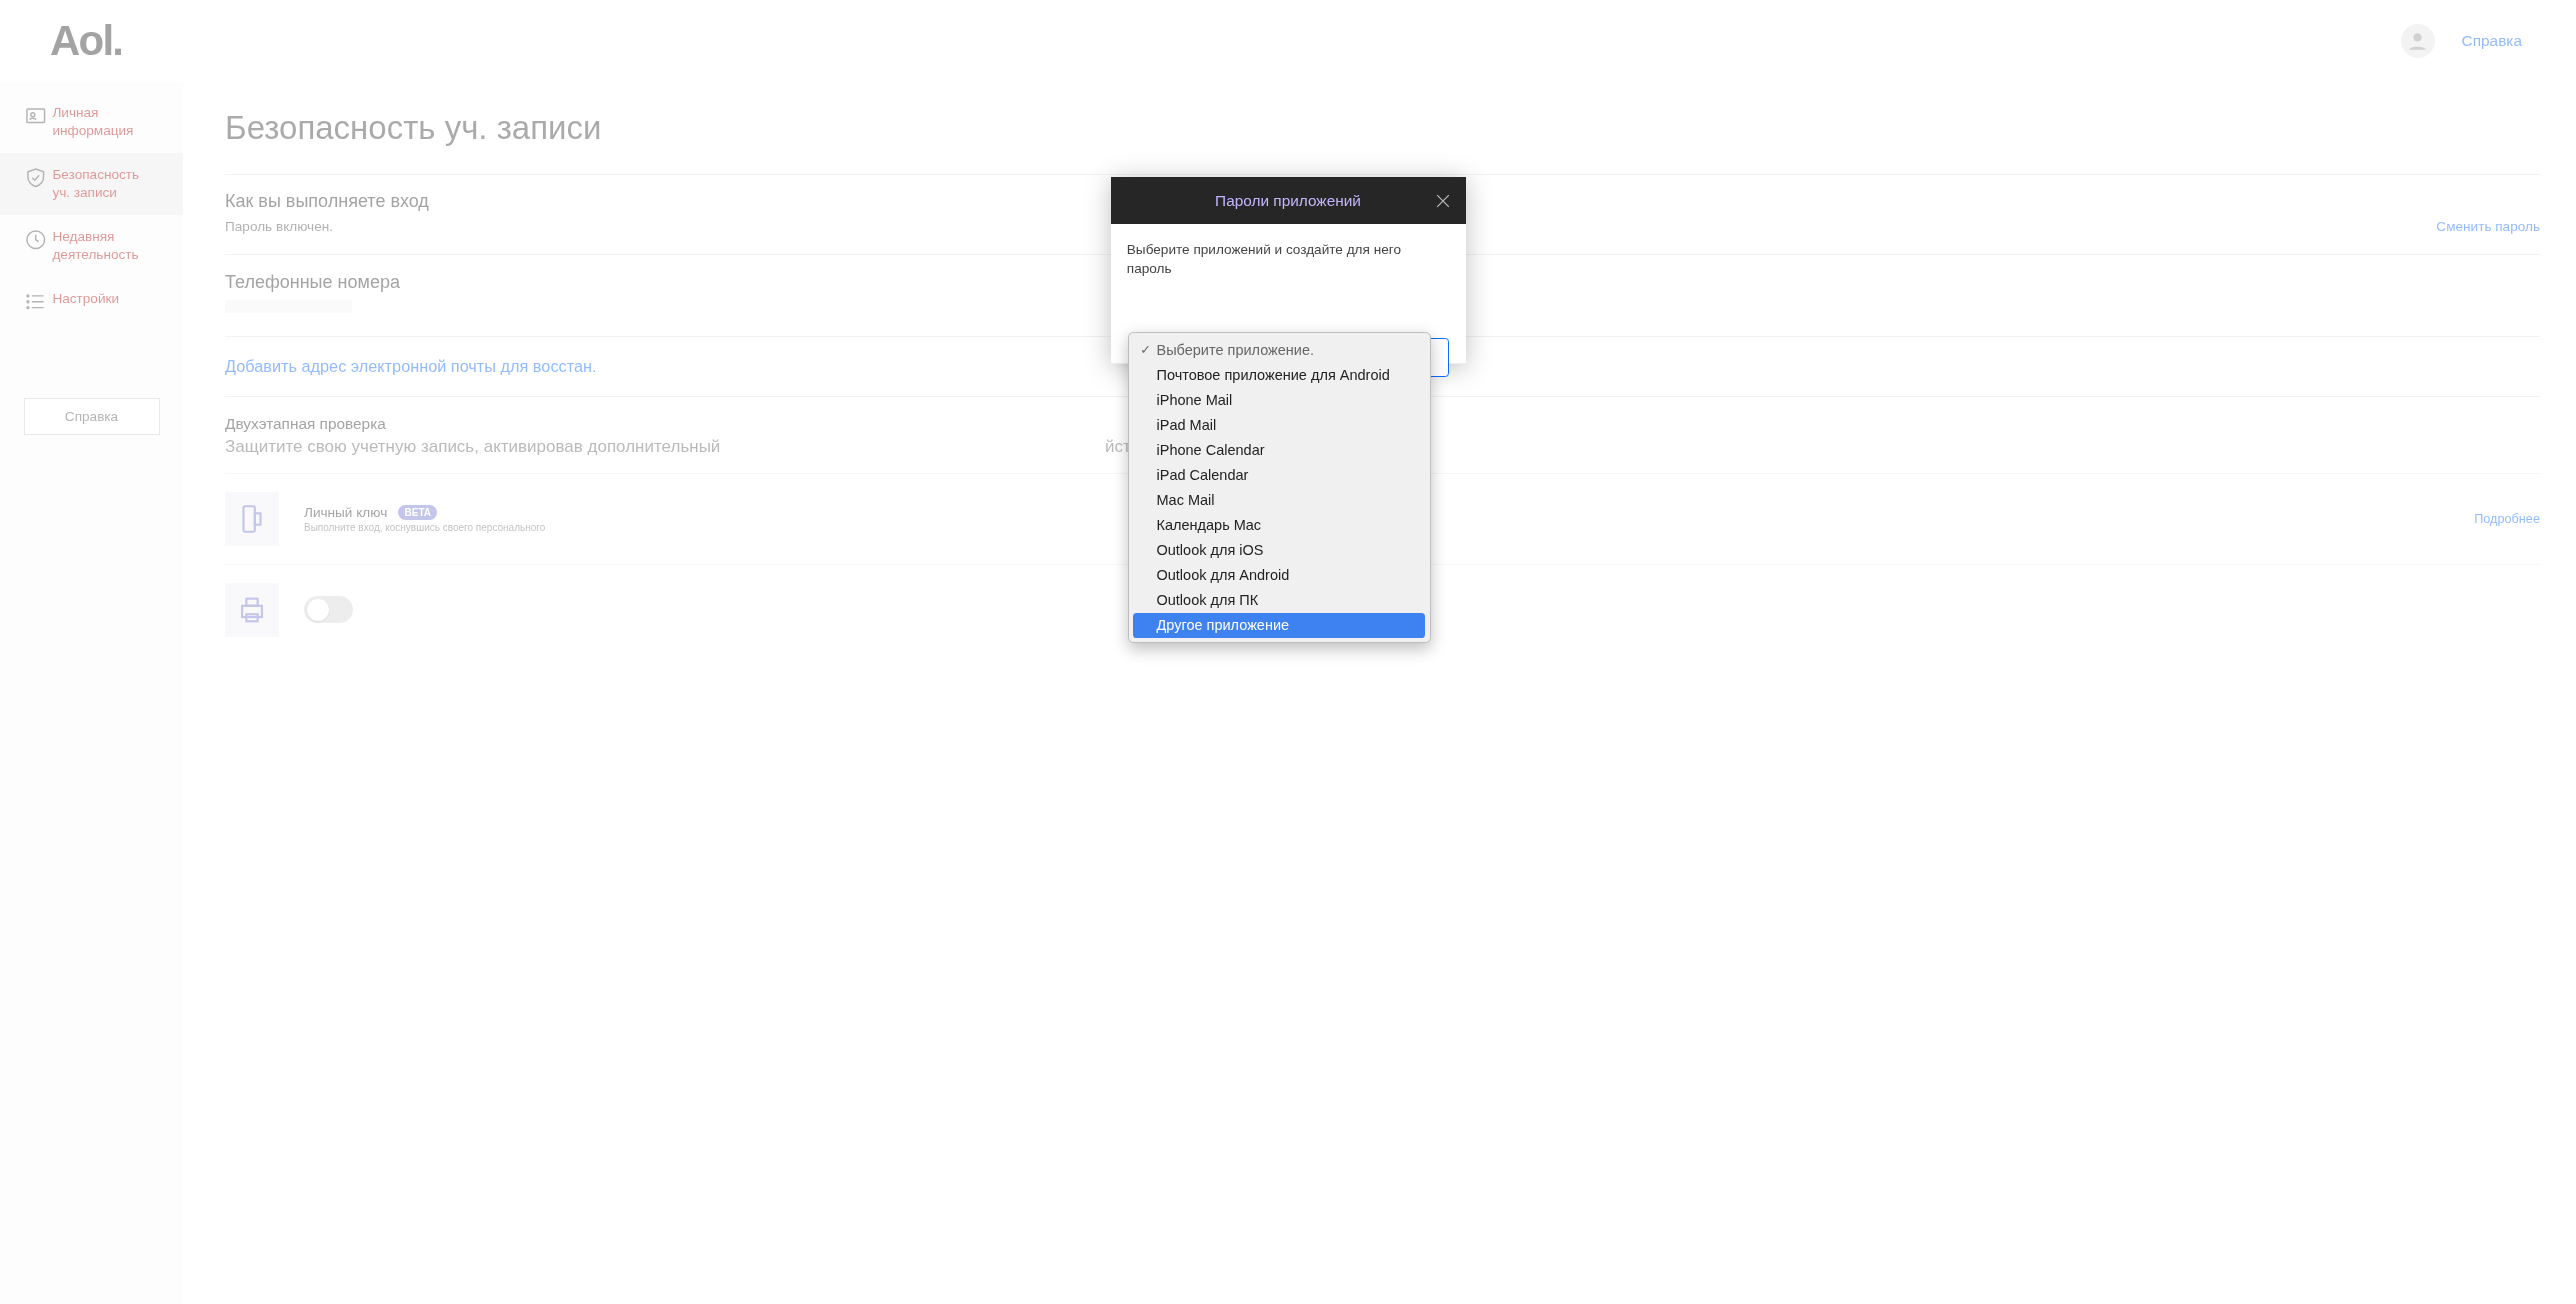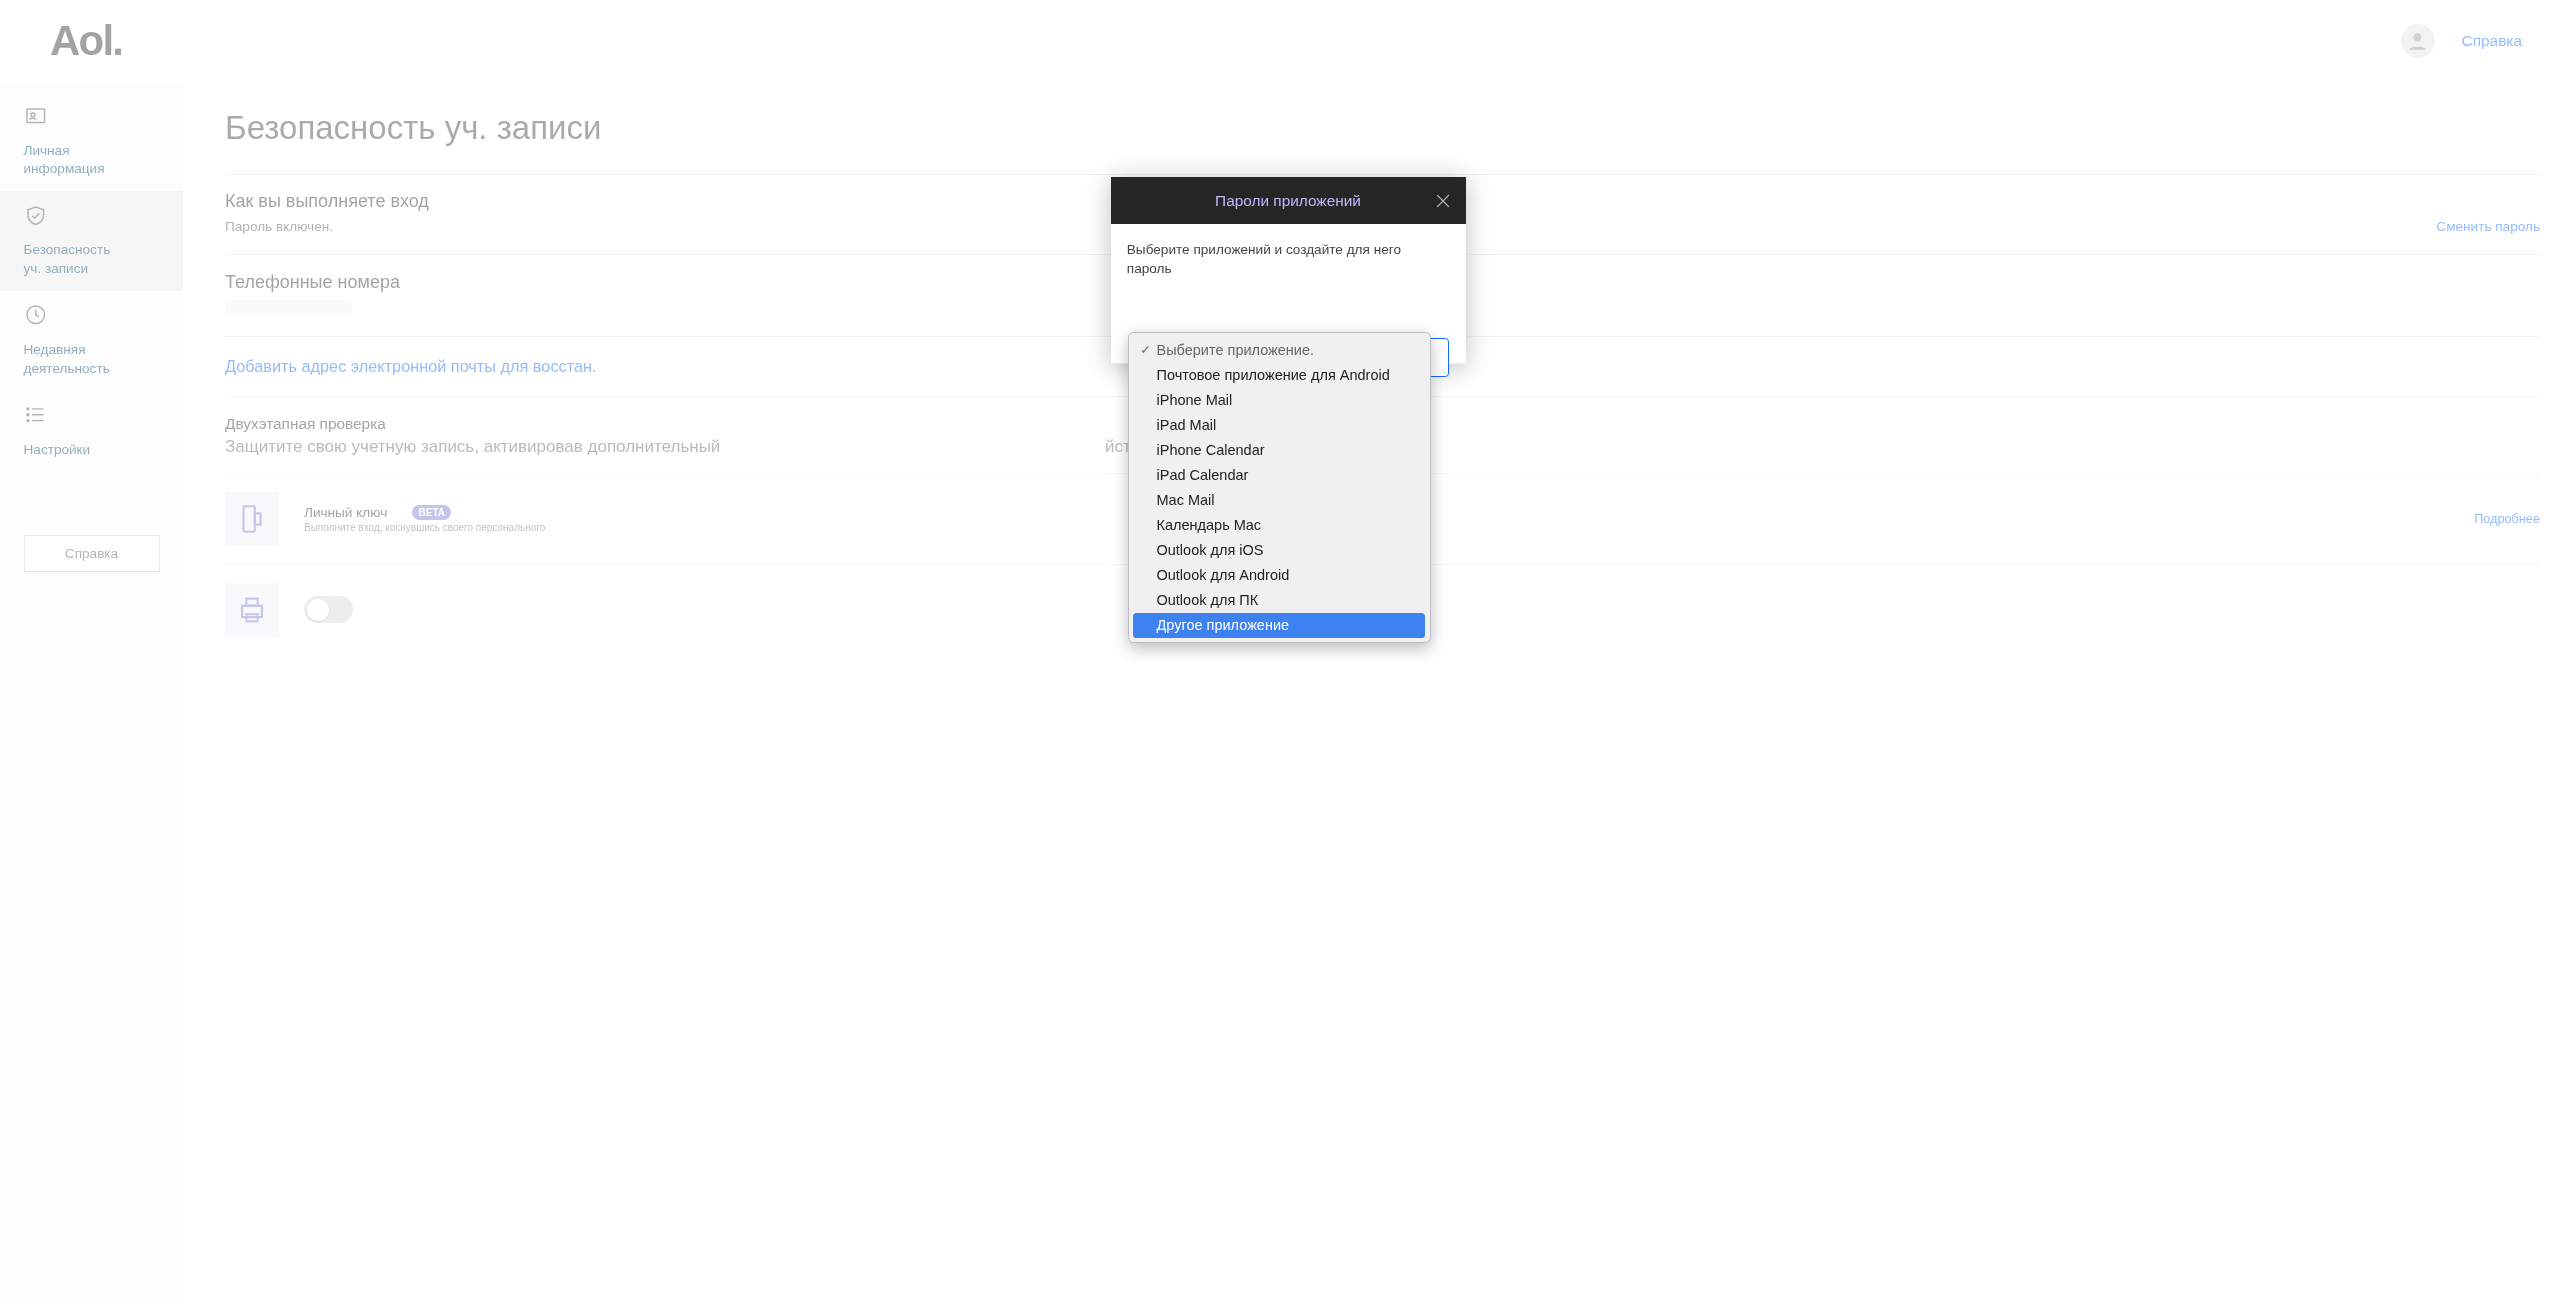--- a/index.html
+++ b/index.html
@@ -5,41 +5,41 @@
 * { box-sizing: border-box; margin: 0; padding: 0; }
 body { font-family: -apple-system, BlinkMacSystemFont, "Segoe UI", Helvetica, Arial, sans-serif; background: #fff; color: #333; width: 2576px; height: 1304px; overflow: hidden; position: relative; }
 .topbar { height: 82px; display: flex; align-items: center; justify-content: space-between; padding: 0 54px 0 50px; }
 .logo { font-size: 42px; font-weight: 900; letter-spacing: -1.8px; }
 .topbar-right { display: flex; align-items: center; gap: 27px; }
 .avatar { width: 34px; height: 34px; border-radius: 50%; background: #e5e5e5; display: flex; align-items: center; justify-content: center; }
 .avatar svg { width: 25px; height: 25px; fill: #999; }
 .help-link { color: #0f69ff; font-size: 15.4px; text-decoration: none; }
 .layout { display: flex; height: calc(100% - 82px); }
 .sidebar { width: 183px; background: #fafafa; padding-top: 9px; display: flex; flex-direction: column; }
-.sidebar-item { padding: 12.7px 18px 12.7px 23.5px; display: flex; flex-direction: column; gap: 5.4px; cursor: pointer; font-size: 13.6px; color: #0c4a6e; line-height: 1.35; }
+.sidebar-item { padding: 12.7px 18px 12.7px 23.5px; display: flex; flex-direction: row; gap: 5.4px; cursor: pointer; font-size: 13.6px; color: #b91c1c; line-height: 1.35; }
 .sidebar-item .icon { margin-bottom: 3.6px; }
 .sidebar-item.active { background: #ececec; }
 .sidebar-item .icon svg { width: 23.5px; height: 23.5px; stroke: #5a5a5a; fill: none; stroke-width: 1.5; }
 .sidebar-spacer { flex: none; height: 63px; }
 .sidebar-help-btn { margin: 0 23.5px; border: 0.9px solid #ccc; background: #fff; padding: 10px 0; text-align: center; font-size: 13.6px; color: #5a5a5a; cursor: pointer; }
 .main { flex: 1; padding: 27px 36px 27px 42px; overflow: auto; }
 .page-title { font-size: 33px; font-weight: 300; color: #444; margin-bottom: 27px; }
 .section { border-top: 0.9px solid #e2e2e2; padding: 16.3px 0 20px; }
 .section-h { font-size: 18px; color: #333; margin-bottom: 7.2px; }
 .section-row { display: flex; justify-content: space-between; align-items: center; font-size: 13.6px; color: #555; }
 .link { color: #0f69ff; cursor: pointer; }
 .add-email-row { border-top: 0.9px solid #e2e2e2; border-bottom: 0.9px solid #e2e2e2; padding: 20px 0; font-size: 16.3px; color: #0f69ff; cursor: pointer; }
 .twostep { padding-top: 18px; }
 .twostep-h { font-size: 15.4px; color: #333; margin-bottom: 3.6px; }
 .twostep-sub { font-size: 17px; color: #666; margin-bottom: 16.3px; }
 .method-row { display: flex; align-items: center; gap: 25px; border-top: 0.9px solid #eee; padding: 18px 0; }
 .method-icon { width: 54px; height: 54px; background: #f2f2f6; display: flex; align-items: center; justify-content: center; }
 .method-icon svg { width: 34px; height: 34px; stroke: #7b7fd1; fill: none; stroke-width: 1.5; }
 .method-body { flex: 1; }
-.method-title { font-size: 13.6px; color: #333; display: flex; align-items: center; gap: 25px; margin-bottom: 1.8px; }
+.method-title { font-size: 13.6px; color: #333; display: flex; align-items: center; gap: 11px; margin-bottom: 1.8px; }
 .beta-badge { background: #7b7fd1; color: #fff; font-size: 10px; font-weight: 700; padding: 1.8px 6.3px; border-radius: 8.2px; text-transform: uppercase; }
 .method-desc { font-size: 10px; color: #777; }
 .more-link { color: #0f69ff; font-size: 12.7px; cursor: pointer; }
 .toggle { width: 49px; height: 27px; background: #d8d8d8; border-radius: 13.6px; position: relative; cursor: pointer; }
 .toggle .knob { position: absolute; top: 2.7px; left: 2.7px; width: 22px; height: 22px; background: #fff; border-radius: 50%; box-shadow: 0 0.9px 1.8px rgba(0,0,0,.2); }
 .overlay { position: absolute; inset: 0; background: rgba(255,255,255,.55); display: flex; align-items: flex-start; justify-content: center; }
 .modal { width: 355px; margin-top: 177px; background: #fff; box-shadow: 0 3.6px 27px rgba(0,0,0,.25); border-radius: 1.8px; position: relative; }
 .modal-head { background: #262626; color: #c4b5fd; padding: 14.5px 16.3px; font-size: 15.4px; text-align: center; position: relative; }
 .modal-close { position: absolute; right: 12.7px; top: 50%; transform: translateY(-50%); cursor: pointer; width: 20px; height: 20px; }
 .modal-close svg { width: 20px; height: 20px; stroke: #bbb; stroke-width: 1.5; }

